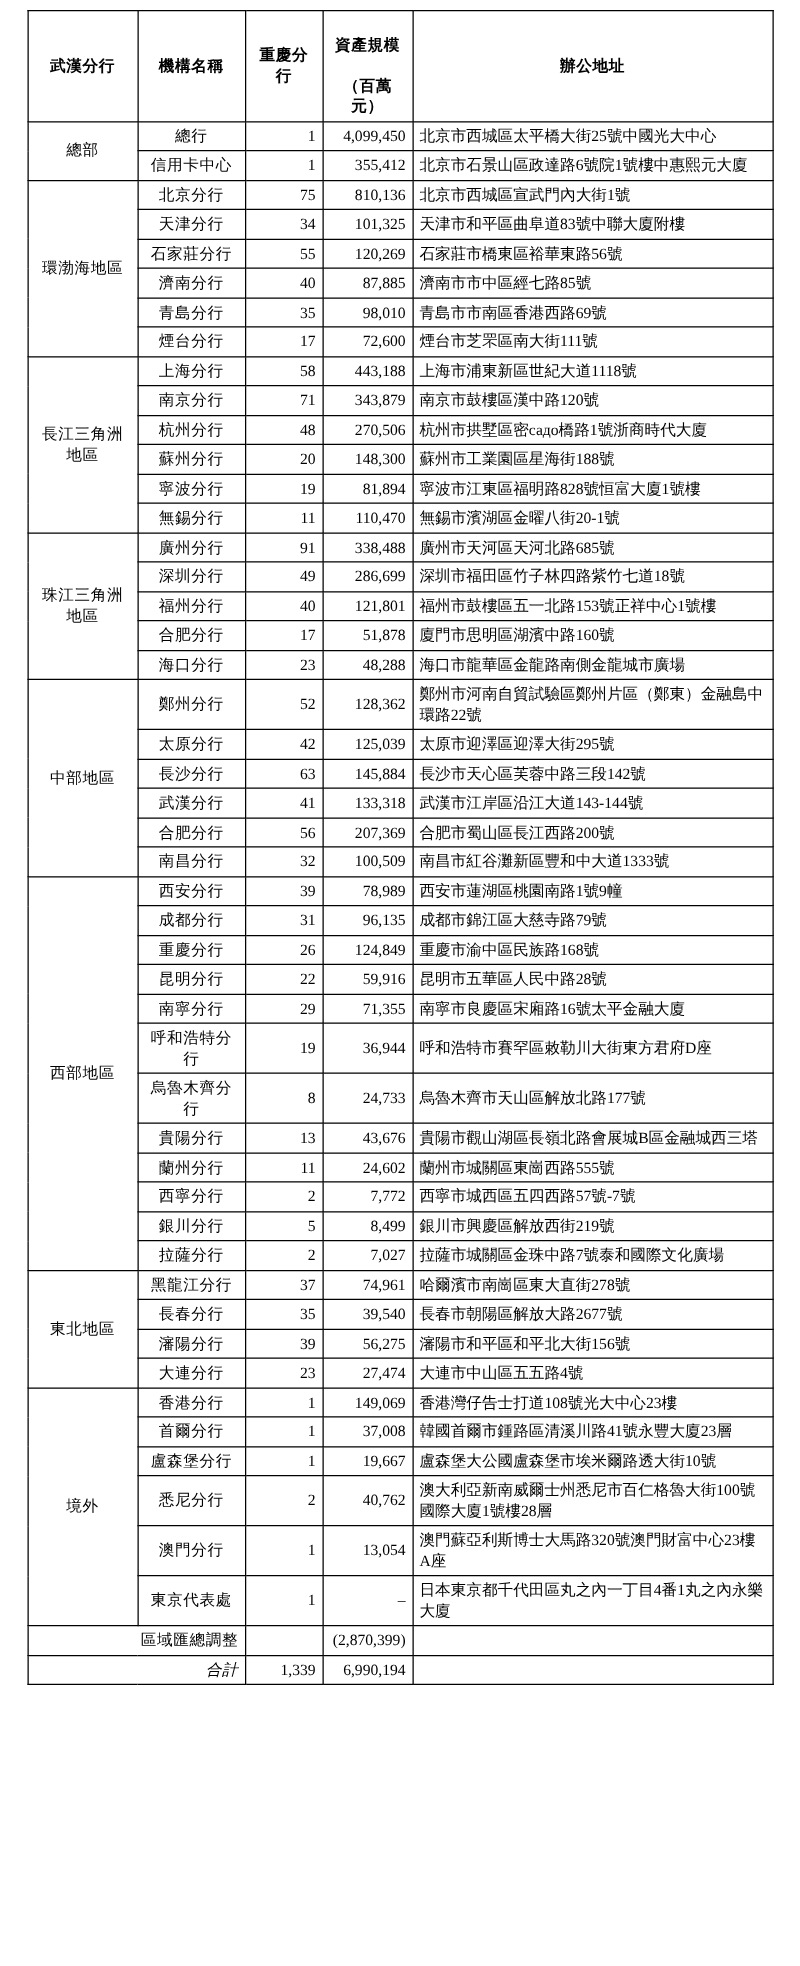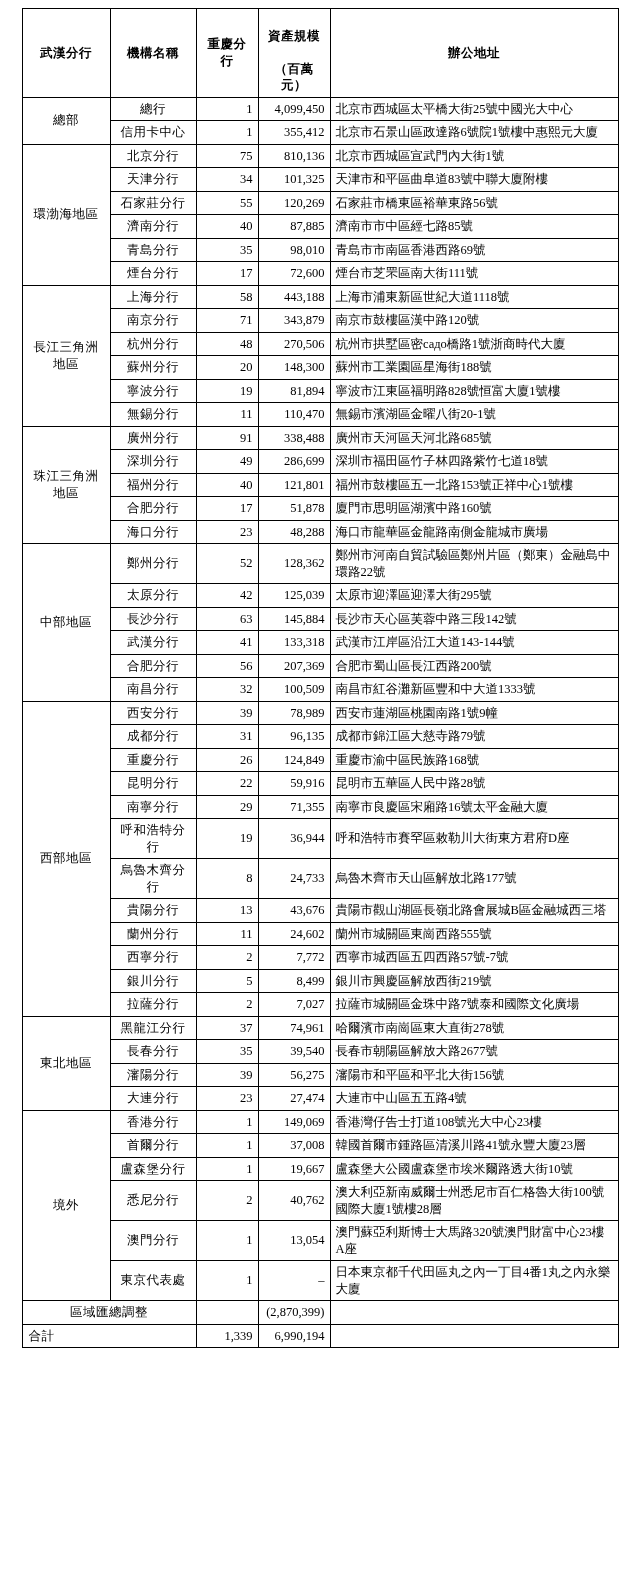--- a/index.html
+++ b/index.html
@@ -57,27 +57,28 @@
     padding-right: 8px;
   }
   td.assets {
     text-align: right;
     padding-right: 8px;
   }
   td.addr {
     text-align: left;
   }
   tr.adjust td.label {
-    text-align: center;
+    text-align: right;
     letter-spacing: 0.5px;
   }
   tr.total td.label {
-    text-align: left;
+    text-align: right;
     padding-left: 6px;
     letter-spacing: 0.5px;
+    font-style: italic;
   }
   .h-sub { display: block; margin-top: 16px; }
 </style>
 </head>
 <body>
 
 <div class="sheet">
   <table class="branch-table">
     <colgroup>
       <col class="c-region">

